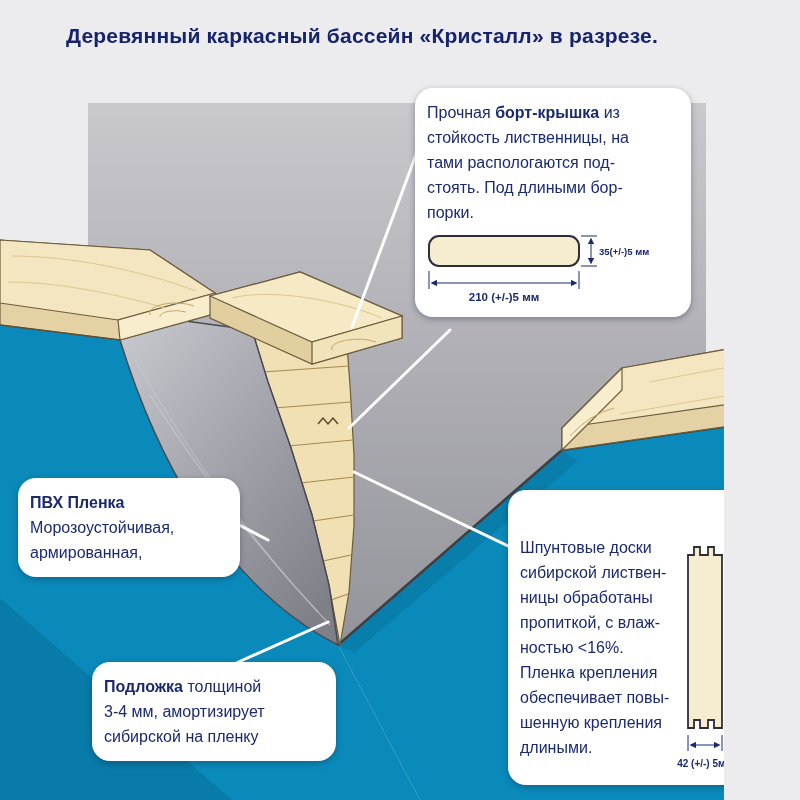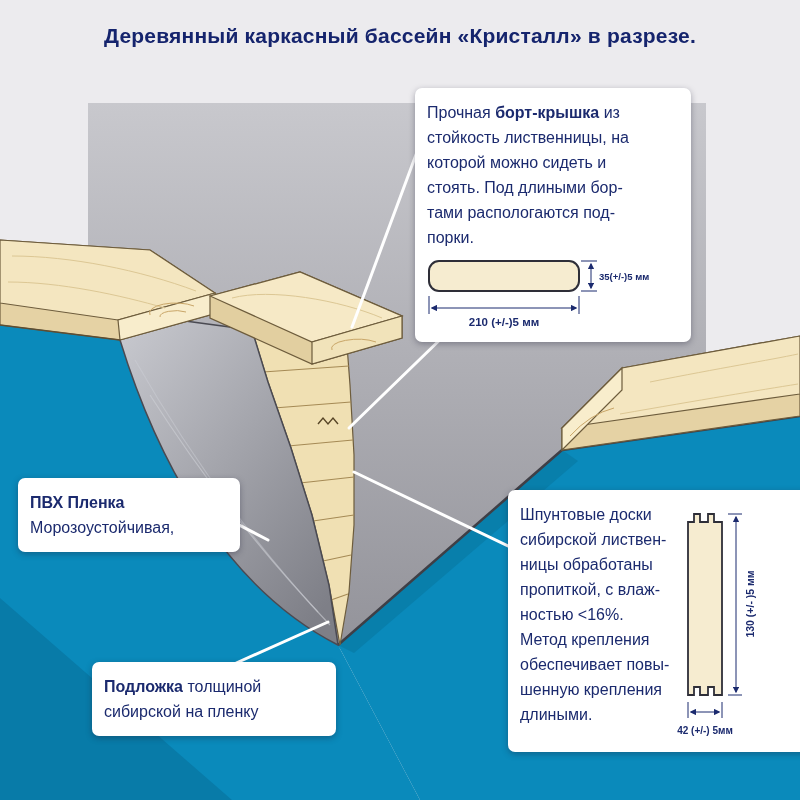--- a/index.html
+++ b/index.html
@@ -1,29 +1,29 @@
 <!DOCTYPE html>
 <html><head>
 <meta charset="utf-8">
 <style>
   html,body{margin:0;padding:0;background:#ecebee;font-family:"Liberation Sans",sans-serif;}
-  .stage{position:relative;width:800px;height:800px;overflow:hidden;background:#86efac;}
+  .stage{position:relative;width:700px;height:800px;overflow:hidden;background:#86efac;padding-left:24px;}
   .scene{position:absolute;left:0;top:0;}
   .title{position:absolute;top:24px;left:0;right:0;margin:0;text-align:center;
          font-size:21px;font-weight:700;color:#15246d;letter-spacing:.2px;}
-  .callout{position:absolute;background:#ffffff;border-radius:7px;padding:12px 12px;
+  .callout{position:absolute;background:#ffffff;border-radius:18px;padding:12px 12px;
            box-shadow:0 2px 6px rgba(25,25,50,.35);color:#1b2a6e;
            font-size:16px;line-height:25px;}
   .cline{white-space:nowrap;}
   .cline b{font-weight:700;}
   #box-top{left:415px;top:88px;width:252px;}
   #box-pvc{left:18px;top:478px;width:198px;}
   #box-underlay{left:92px;top:662px;width:220px;}
   #box-boards{left:508px;top:490px;width:280px;}
-  .flexrow{display:flex;gap:12px;}
+  .flexrow{display:flex;gap:12px;margin-top:33px;}
   .dim-svg{display:block;margin-top:8px;overflow:visible;}
   .dim-text{font-family:"Liberation Sans",sans-serif;font-weight:700;fill:#1b2a6e;}
 </style>
 </head>
 <body>
 
 <div class="stage">
 
   <svg class="scene" width="800" height="800" viewBox="0 0 800 800">
     <defs>
@@ -107,23 +107,22 @@
       <path d="M214,512 L268,540"></path>
       <path d="M234,664 L328,622"></path>
     </g>
   </svg>
 
   <h1 class="title">Деревянный каркасный бассейн «Кристалл» в разрезе.</h1>
 
   <div class="callout" id="box-top">
     <div class="cline"><span>Прочная </span><b>борт-крышка</b><span> из</span></div>
     <div class="cline">стойкость лиственницы, на</div>
-    <div class="cline">которой можно сидеть и</div>
+    <div class="cline">тами распологаются под-</div>
     <div class="cline">стоять. Под длиными бор-</div>
-    <div class="cline">тами распологаются под-</div>
     <div class="cline">порки.</div>
 
     <svg class="dim-svg" width="228" height="72" viewBox="0 0 228 72">
       <defs>
         <marker id="arw1" viewBox="0 0 10 10" refX="8" refY="5" markerWidth="6.5" markerHeight="6.5" orient="auto-start-reverse">
           <path d="M0,0 L10,5 L0,10 Z" fill="#1b2a6e"></path>
         </marker>
       </defs>
       <rect x="2" y="3" width="150" height="30" rx="10" fill="#f6ecd0" stroke="#2e2e38" stroke-width="2"></rect>
       <g stroke="#1b2a6e" stroke-width="1">
@@ -135,36 +134,38 @@
         <path d="M5,50 L149,50" marker-start="url(#arw1)" marker-end="url(#arw1)"></path>
       </g>
       <text class="dim-text" x="172" y="22" font-size="9.5">35(+/-)5 мм</text>
       <text class="dim-text" x="77" y="68" font-size="11.5" text-anchor="middle">210 (+/-)5 мм</text>
     </svg>
   </div>
 
   <div class="callout" id="box-pvc">
     <div class="cline"><b>ПВХ Пленка</b></div>
     <div class="cline">Морозоустойчивая,</div>
+    <div class="cline">армированная,</div>
   </div>
 
   <div class="callout" id="box-underlay">
     <div class="cline"><b>Подложка</b><span> толщиной</span></div>
+    <div class="cline">3-4 мм, амортизирует</div>
     <div class="cline">сибирской на пленку</div>
   </div>
 
   <div class="callout" id="box-boards">
     <div class="flexrow">
       <div style="width:152px;">
         <div class="cline">Шпунтовые доски</div>
         <div class="cline">сибирской листвен-</div>
         <div class="cline">ницы обработаны</div>
         <div class="cline">пропиткой, с влаж-</div>
         <div class="cline">ностью &lt;16%.</div>
-        <div class="cline">Метод крепления</div>
+        <div class="cline">Пленка крепления</div>
         <div class="cline">обеспечивает повы-</div>
         <div class="cline">шенную крепления</div>
         <div class="cline">длиными.</div>
       </div>
       <svg class="dim-svg" style="margin-top:0;" width="96" height="238" viewBox="0 0 96 238">
         <defs>
           <marker id="arw2" viewBox="0 0 10 10" refX="8" refY="5" markerWidth="6.5" markerHeight="6.5" orient="auto-start-reverse">
             <path d="M0,0 L10,5 L0,10 Z" fill="#1b2a6e"></path>
           </marker>
         </defs>

